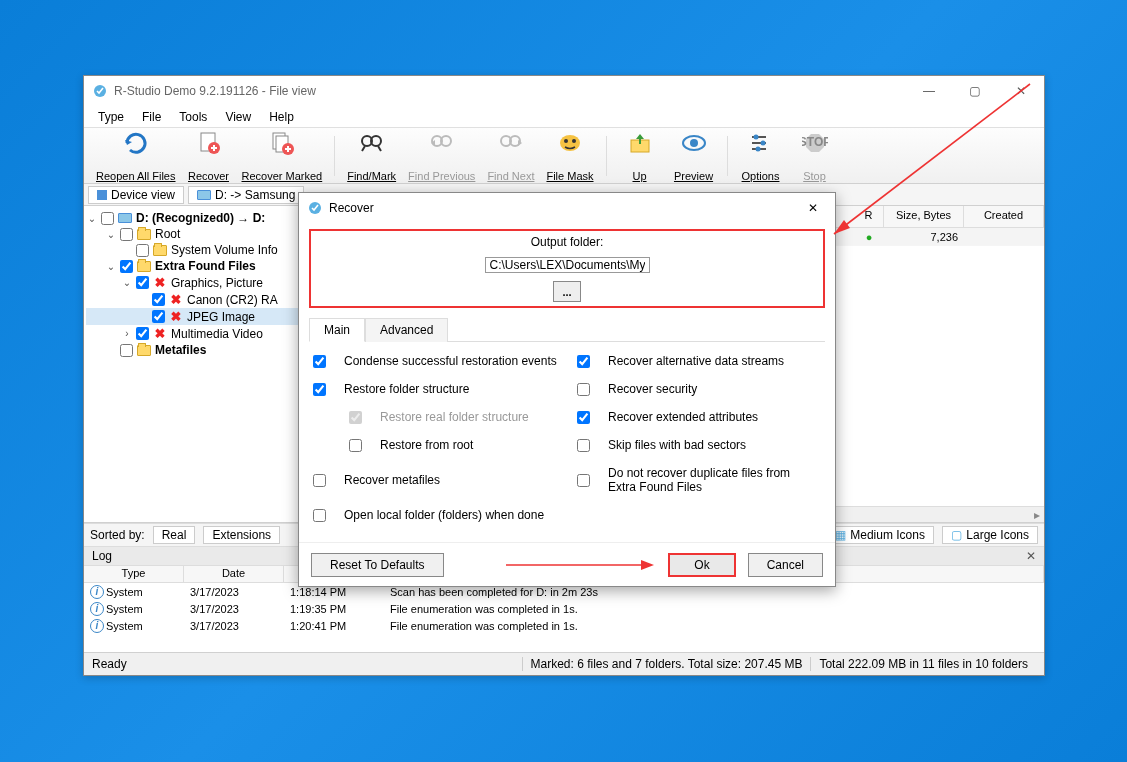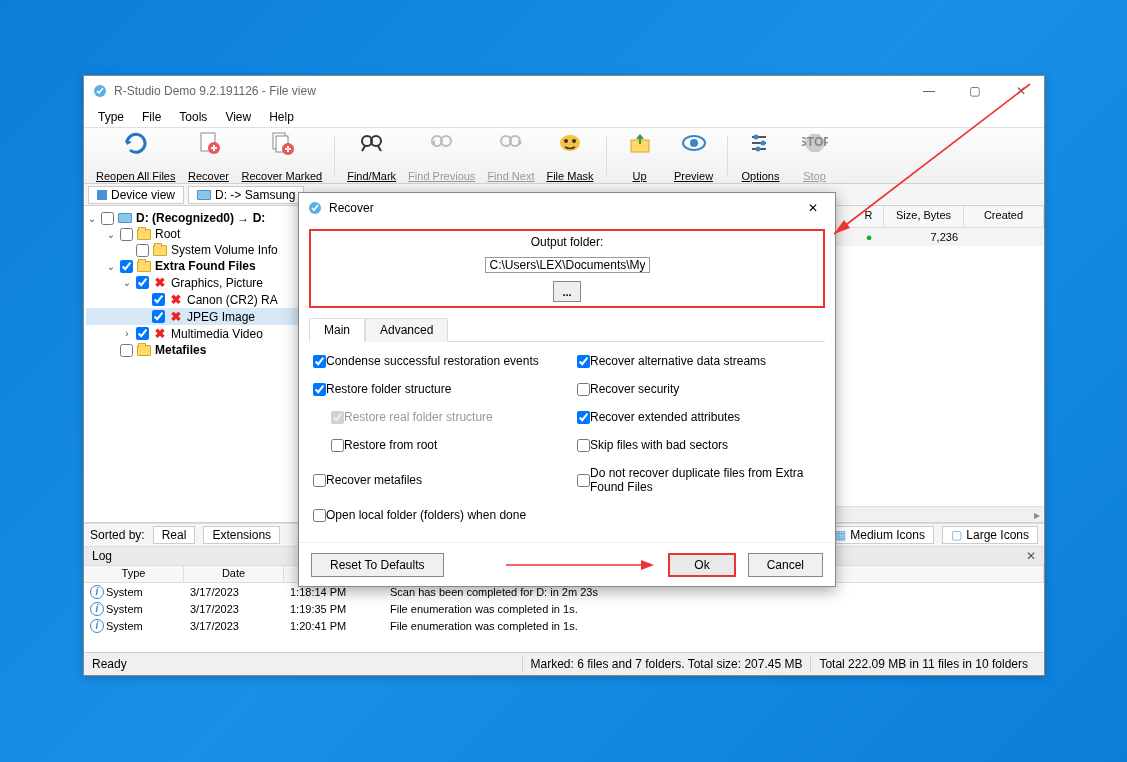--- a/index.html
+++ b/index.html
@@ -52,21 +52,21 @@
 .dialog .dclose { margin-left:auto; width:44px; height:30px; display:flex; align-items:center; justify-content:center; cursor:pointer; }
 .dialog .dbody { flex:1; padding:6px 10px 0 10px; display:flex; flex-direction:column; }
 .outrow-wrap { border:2px solid #e33; padding:4px 6px; display:flex; align-items:center; gap:8px;flex-direction:column; }
 .outrow-wrap input[type=text] { flex:1; height:20px; border:1px solid #999; padding:0 4px; font-size:12px; }
 .outrow-wrap .browse { width:28px; height:21px; border:1px solid #888; background:#eee; cursor:pointer; display:flex; align-items:center; justify-content:center; font-size:11px; font-weight:bold; }
 .dtabs { margin-top:9px; display:flex; border-bottom:1px solid #ddd; }
 .dtabs .dtab { padding:4px 14px; border:1px solid #ddd; border-bottom:none; background:#fff; cursor:pointer; font-size:12px; position:relative; top:1px; }
 .dtabs .dtab.active { background:#fff; border-bottom:1px solid #fff; }
 .dtabs .dtab:not(.active){ background:#f4f4f4; }
 .opts { flex:1; padding:12px 4px; display:grid; grid-template-columns:1fr 1fr; column-gap:20px; row-gap:14px; align-content:start; }
-.opts label { display:flex; align-items:center; gap:0; font-size:12px; cursor:pointer; }
+.opts label { display:flex; align-items:center; gap:18px; font-size:12px; cursor:pointer; }
 .opts label.disabled { color:#999; }
 .opts label .indent { margin-left:18px; }
 .dbuttons { height:44px; display:flex; align-items:center; padding:0 12px; gap:12px; border-top:1px solid #eee; }
 .dbuttons button { height:24px; padding:0 18px; border:1px solid #888; background:#f0f0f0; cursor:pointer; font-size:12px; }
 .dbuttons .ok { border:2px solid #e33; padding:0 24px; background:#e9e9e9; }
 .dbuttons .spacer { flex:1; }
 
 .arrow-svg { position:absolute; pointer-events:none; }
 
 .folder-ico { width:14px;height:11px;background:#ffd96b;border:1px solid #d6a828;border-radius:1px;display:inline-block; position:relative; }

